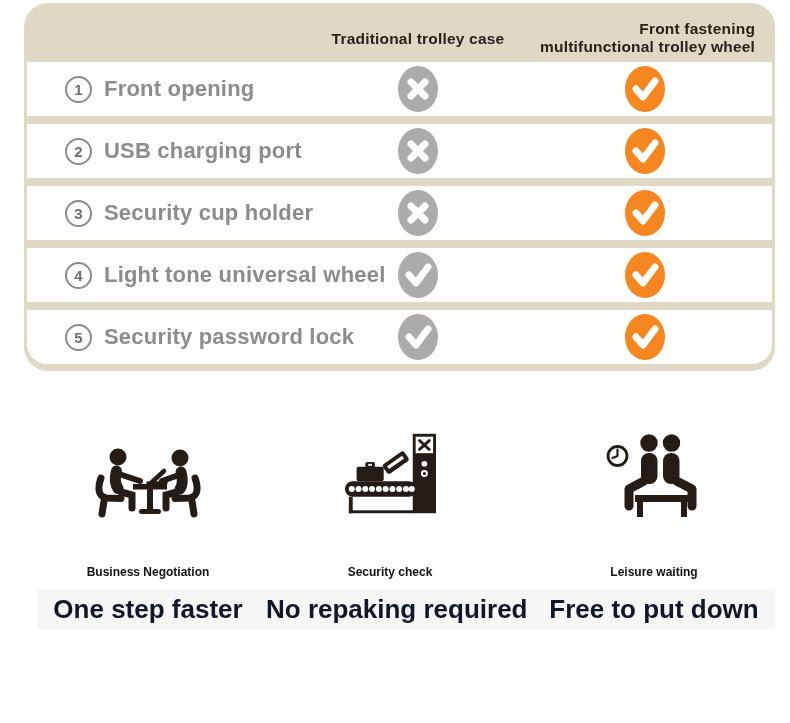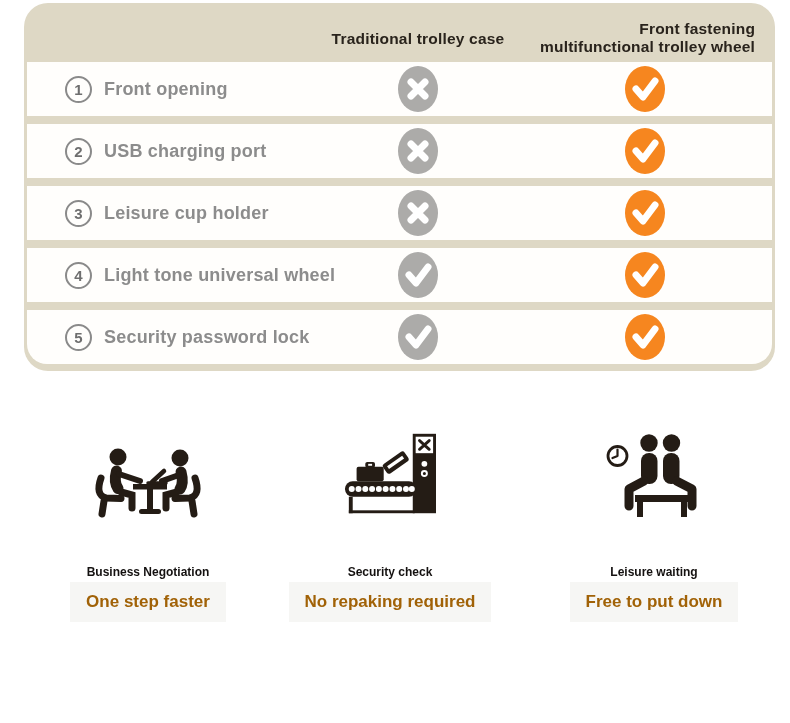--- a/index.html
+++ b/index.html
@@ -48,21 +48,21 @@
 
   .num{
     width:27px; height:27px; margin-left:38px;
     border:2px solid #8a8a8a; border-radius:50%;
     display:flex; align-items:center; justify-content:center;
     font-size:15px; font-weight:bold; color:#6e6e6e;
     flex:0 0 auto;
   }
   .feat{
     margin-left:12px;
-    font-size:18px; font-weight:bold; color:var(--feat-gray);
+    font-size:22px; font-weight:bold; color:var(--feat-gray);
     letter-spacing:.2px;
   }
 
   .mark{
     position:absolute; top:50%; transform:translateY(-50%);
     width:40px; height:46px; display:block;
   }
   .mark svg{display:block; width:40px; height:46px;}
   .mark-trad{left:371px;}
   .mark-multi{left:598px;}
@@ -82,23 +82,23 @@
     height:112px;
     display:flex; align-items:flex-end; justify-content:center;
   }
   .f-icon svg{display:block;}
   .f-label{
     margin-top:43px;
     font-size:12px; font-weight:bold; color:#141110; line-height:18px;
   }
   .f-tagline{
     display:inline-block;
-    margin-top:1px; padding:7px 16px;
+    margin-top:8px; padding:7px 16px;
     background:var(--tagline-bg);
-    font-size:17px; font-weight:bold; color:#a16207; line-height:26px;
+    font-size:26px; font-weight:bold; color:#0f172a; line-height:26px;
     white-space:nowrap;
   }
 </style>
 </head>
 <body>
 
 <div class="panel">
 
   <div class="panel-header">
     <div class="col-title col-title-trad">Traditional trolley case</div>
@@ -143,21 +143,21 @@
         <svg viewBox="0 0 40 46">
             <ellipse class="mark-bg" cx="20" cy="23" rx="20" ry="23"></ellipse>
           <path class="glyph glyph-cross" d="M13,16 L27,30 M27,16 L13,30"></path>
           <path class="glyph glyph-check" d="M11,23 L18,31 L30,15"></path>
           </svg>
       </span>
     </div>
 
     <div class="row">
       <span class="num">3</span>
-      <span class="feat">Leisure cup holder</span>
+      <span class="feat">Security cup holder</span>
       <span class="mark mark-trad mark-cross">
         <svg viewBox="0 0 40 46">
             <ellipse class="mark-bg" cx="20" cy="23" rx="20" ry="23"></ellipse>
           <path class="glyph glyph-cross" d="M13,16 L27,30 M27,16 L13,30"></path>
           <path class="glyph glyph-check" d="M11,23 L18,31 L30,15"></path>
           </svg>
       </span>
       <span class="mark mark-multi mark-check">
         <svg viewBox="0 0 40 46">
             <ellipse class="mark-bg" cx="20" cy="23" rx="20" ry="23"></ellipse>

